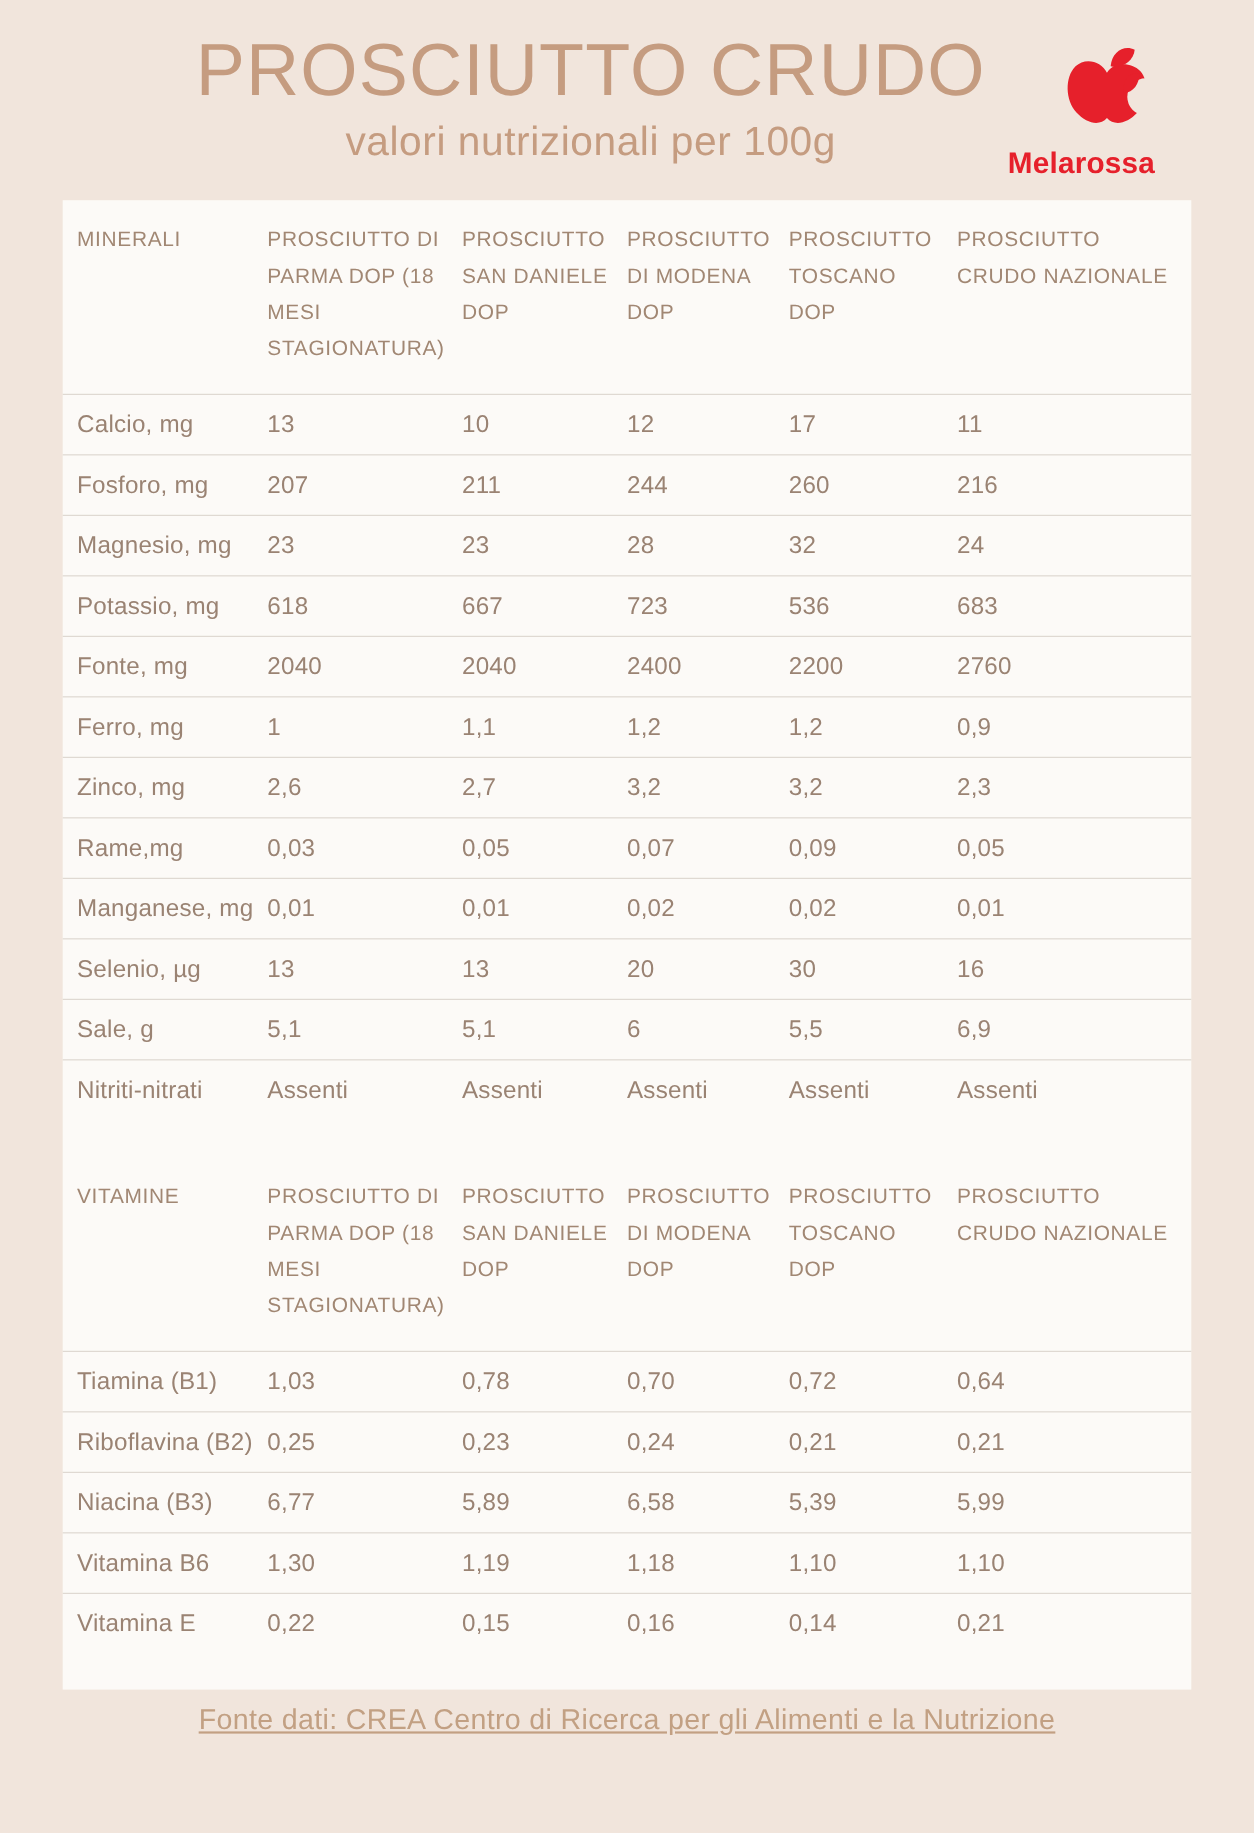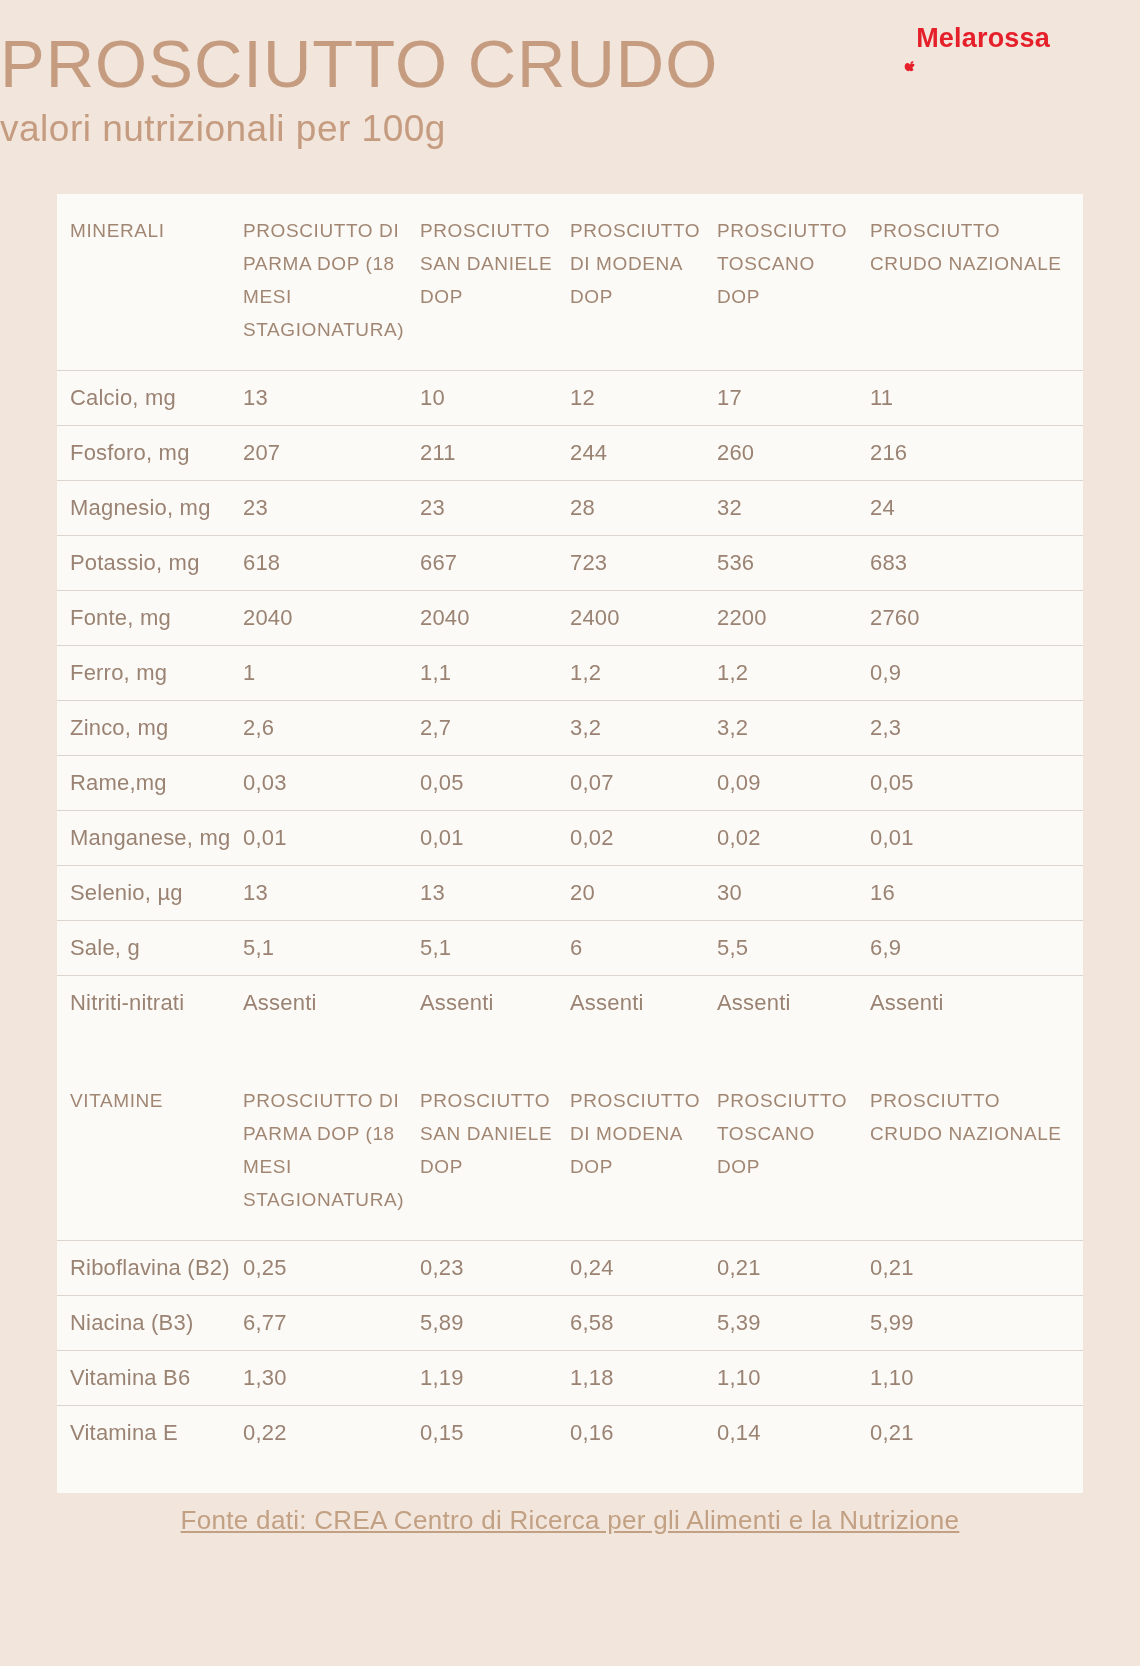--- a/index.html
+++ b/index.html
@@ -15,40 +15,40 @@
   *{margin:0;padding:0;box-sizing:border-box;}
   html,body{margin:0;padding:0;}
   body{
     width:1140px;height:1666px;
     background:var(--bg);
     font-family:"Liberation Sans", sans-serif;
     overflow:hidden;
     position:relative;
   }
   .header{position:relative;height:182px;padding-top:30px;}
-  .title-wrap{text-align:left;padding-right:66px;}
+  .title-wrap{text-align:center;padding-right:66px;}
   .title-wrap h1{
     font-size:67px;font-weight:400;letter-spacing:1px;
     color:var(--tan);line-height:1.0;
   }
   .subtitle{
     margin-top:11px;font-size:37px;font-weight:400;
     color:var(--tan);letter-spacing:0.5px;
   }
   .logo{
-    position:absolute;top:20px;right:90px;width:146px;
-    display:flex;flex-direction:row;align-items:flex-start;
+    position:absolute;top:36px;right:90px;width:146px;
+    display:flex;flex-direction:column;align-items:flex-end;
   }
   .logo svg{width:84px;height:94px;display:block;}
   .brand{
     margin-top:3px;font-size:27px;font-weight:700;color:var(--red);
     letter-spacing:0.2px;
   }
   .panel{
-    margin:12px 57px;
+    margin:0 57px;
     width:1026px;
     background:var(--panel);
     padding-bottom:33px;
   }
   .tsection{display:block;}
   .tsection + .tsection{margin-top:34px;}
   .grid-row{
     display:grid;
     grid-template-columns:173px 177px 150px 147px 153px 1fr;
     padding-left:13px;
@@ -215,20 +215,28 @@
   <section class="tsection">
     <div class="grid-row head">
       <div class="cell section-heading">VITAMINE</div>
     <div class="cell col-head">PROSCIUTTO DI PARMA DOP (18 MESI STAGIONATURA)</div>
         <div class="cell col-head">PROSCIUTTO SAN DANIELE DOP</div>
         <div class="cell col-head">PROSCIUTTO DI MODENA DOP</div>
         <div class="cell col-head">PROSCIUTTO TOSCANO DOP</div>
         <div class="cell col-head">PROSCIUTTO CRUDO NAZIONALE</div>
       </div>
     <div class="rows">
+  <div class="grid-row body">
+          <div class="cell row-label">Tiamina (B1)</div>
+          <div class="cell value">1,03</div>
+          <div class="cell value">0,78</div>
+          <div class="cell value">0,70</div>
+          <div class="cell value">0,72</div>
+          <div class="cell value">0,64</div>
+        </div>
 
   <div class="grid-row body">
           <div class="cell row-label">Riboflavina (B2)</div>
           <div class="cell value">0,25</div>
           <div class="cell value">0,23</div>
           <div class="cell value">0,24</div>
           <div class="cell value">0,21</div>
           <div class="cell value">0,21</div>
         </div>
 

